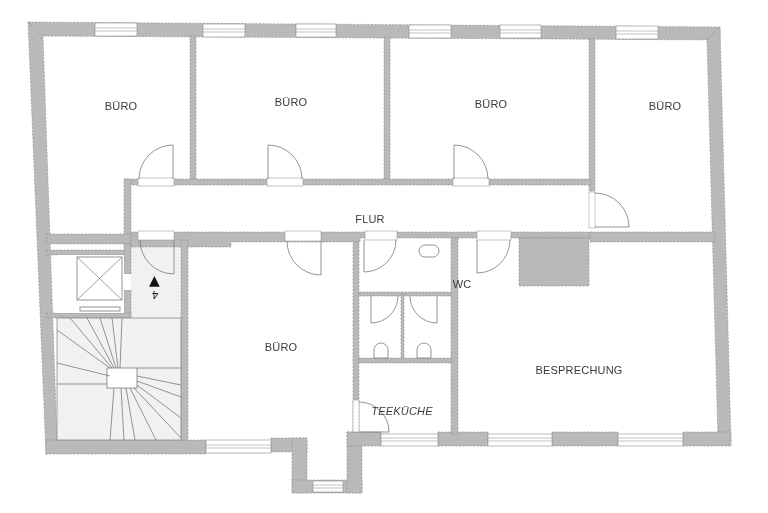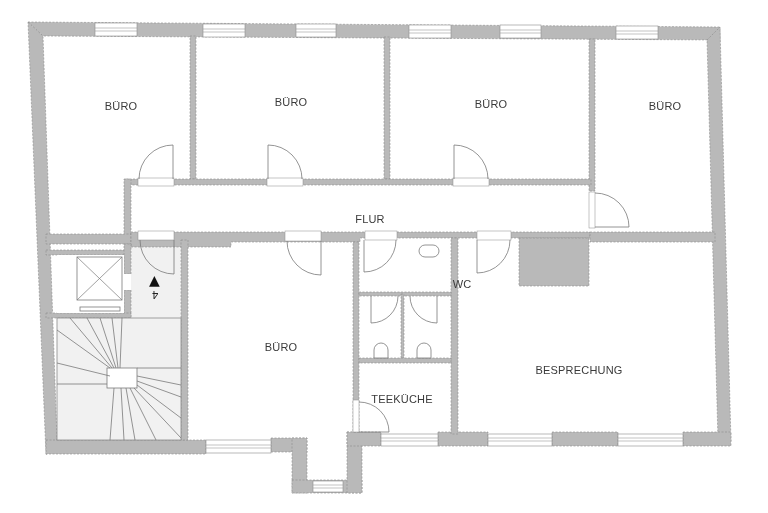--- a/index.html
+++ b/index.html
@@ -200,17 +200,17 @@
 
 <div>
   <span class="room-label" style="left:121px;top:106px;">BÜRO</span>
   <span class="room-label" style="left:291px;top:102px;">BÜRO</span>
   <span class="room-label" style="left:491px;top:104px;">BÜRO</span>
   <span class="room-label" style="left:665px;top:106px;">BÜRO</span>
   <span class="room-label" style="left:370px;top:219px;">FLUR</span>
   <span class="room-label" style="left:414px;top:284px;margin-left:48px;">WC</span>
   <span class="room-label" style="left:281px;top:347px;">BÜRO</span>
   <span class="room-label" style="left:579px;top:370px;">BESPRECHUNG</span>
-  <span class="room-label" style="left:402px;top:399px;">TEEKÜCHE</span>
+  <span class="room-label" style="left:402px;top:411px;font-style:italic;">TEEKÜCHE</span>
 </div>
 
 <span style="position:absolute;left:149px;top:273px;font-size:14px;color:#111;font-family:'DejaVu Sans',sans-serif;line-height:14px;">▲</span>
 <span style="position:absolute;left:152px;top:289px;font-size:11px;color:#222;transform:rotate(180deg);font-family:'Liberation Sans',sans-serif;line-height:12px;">4</span>
 
 </body></html>

